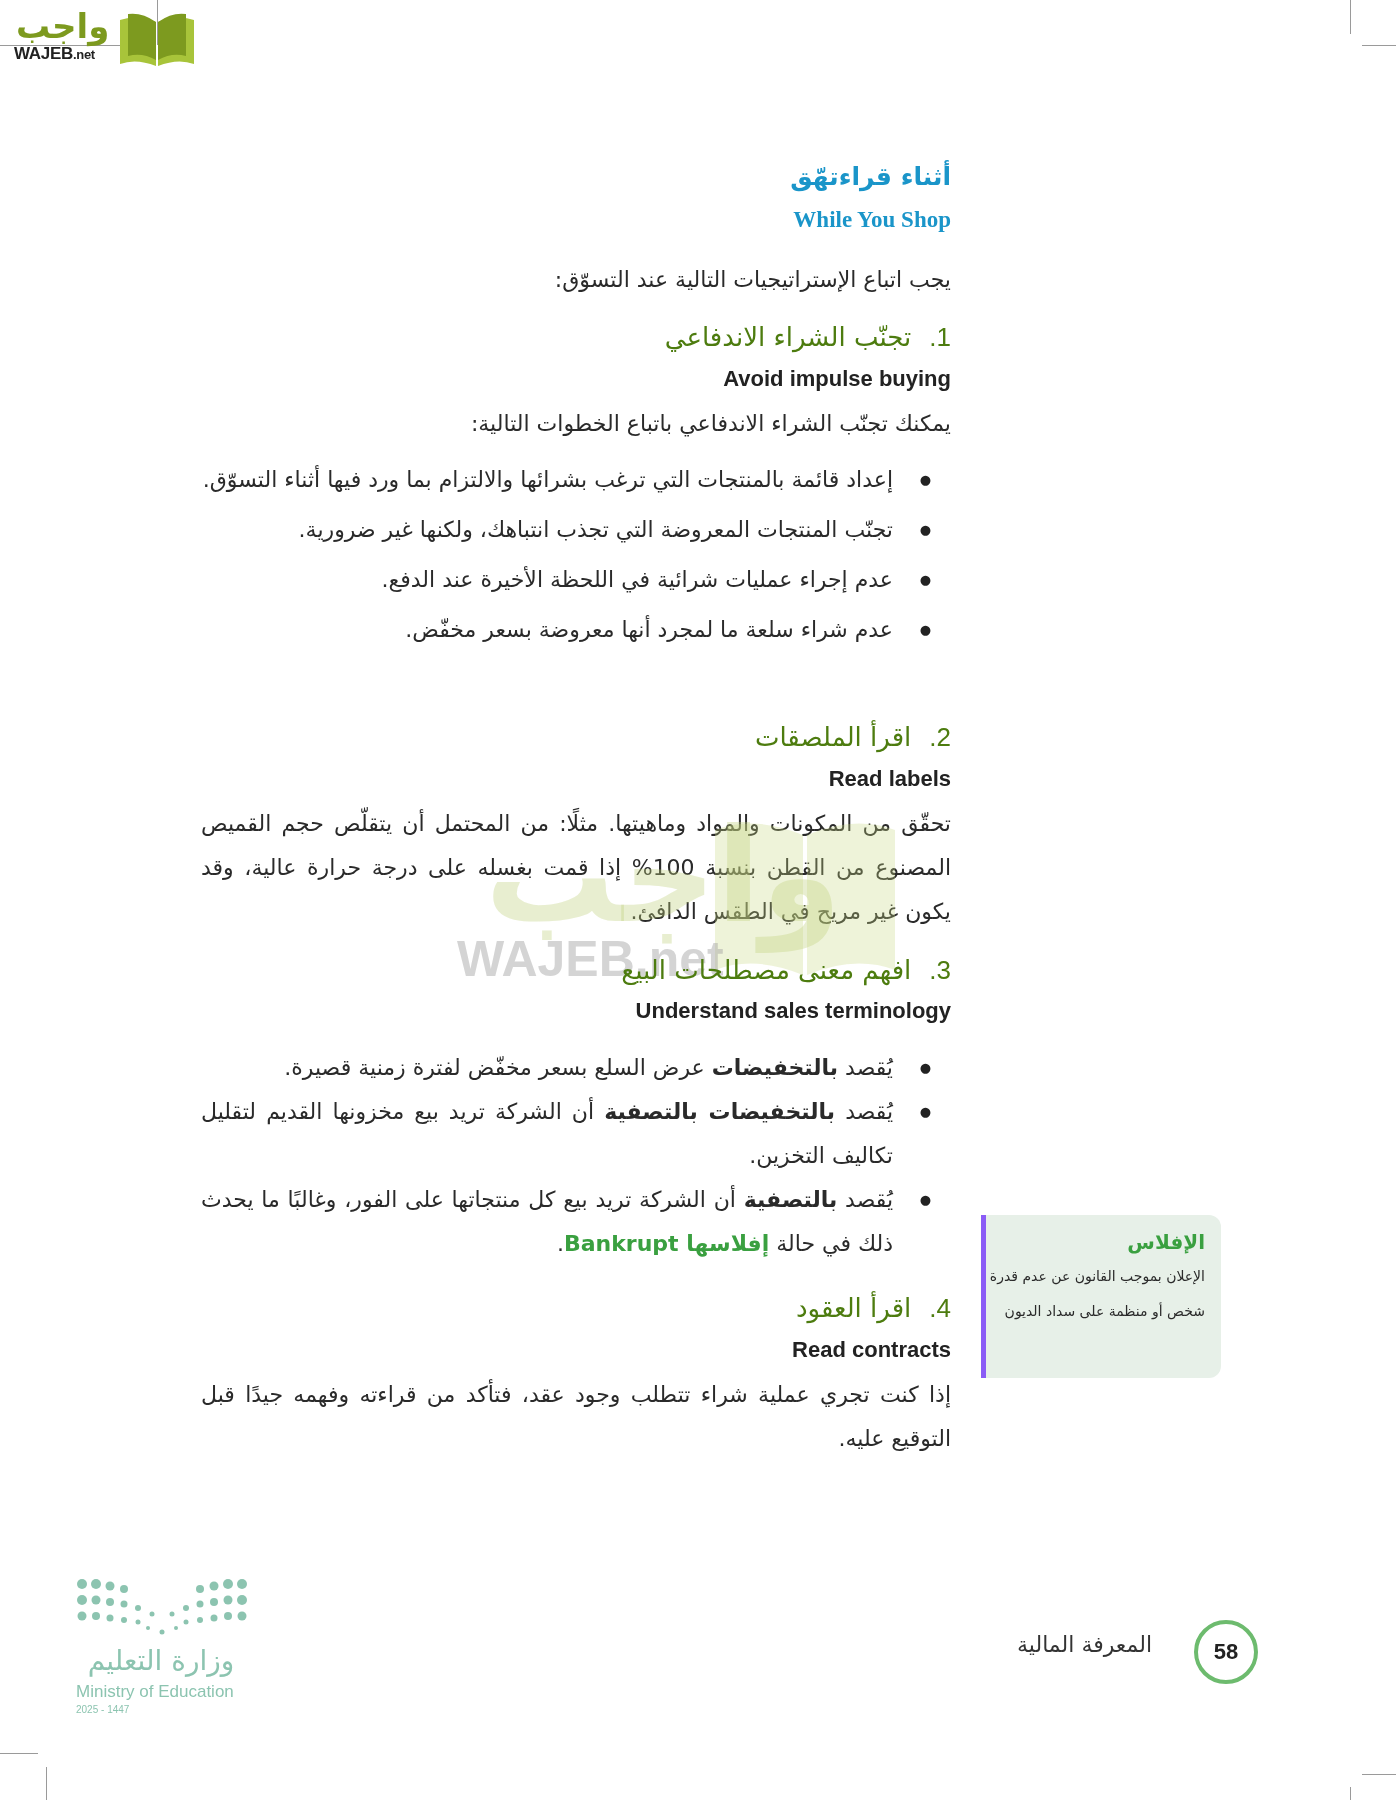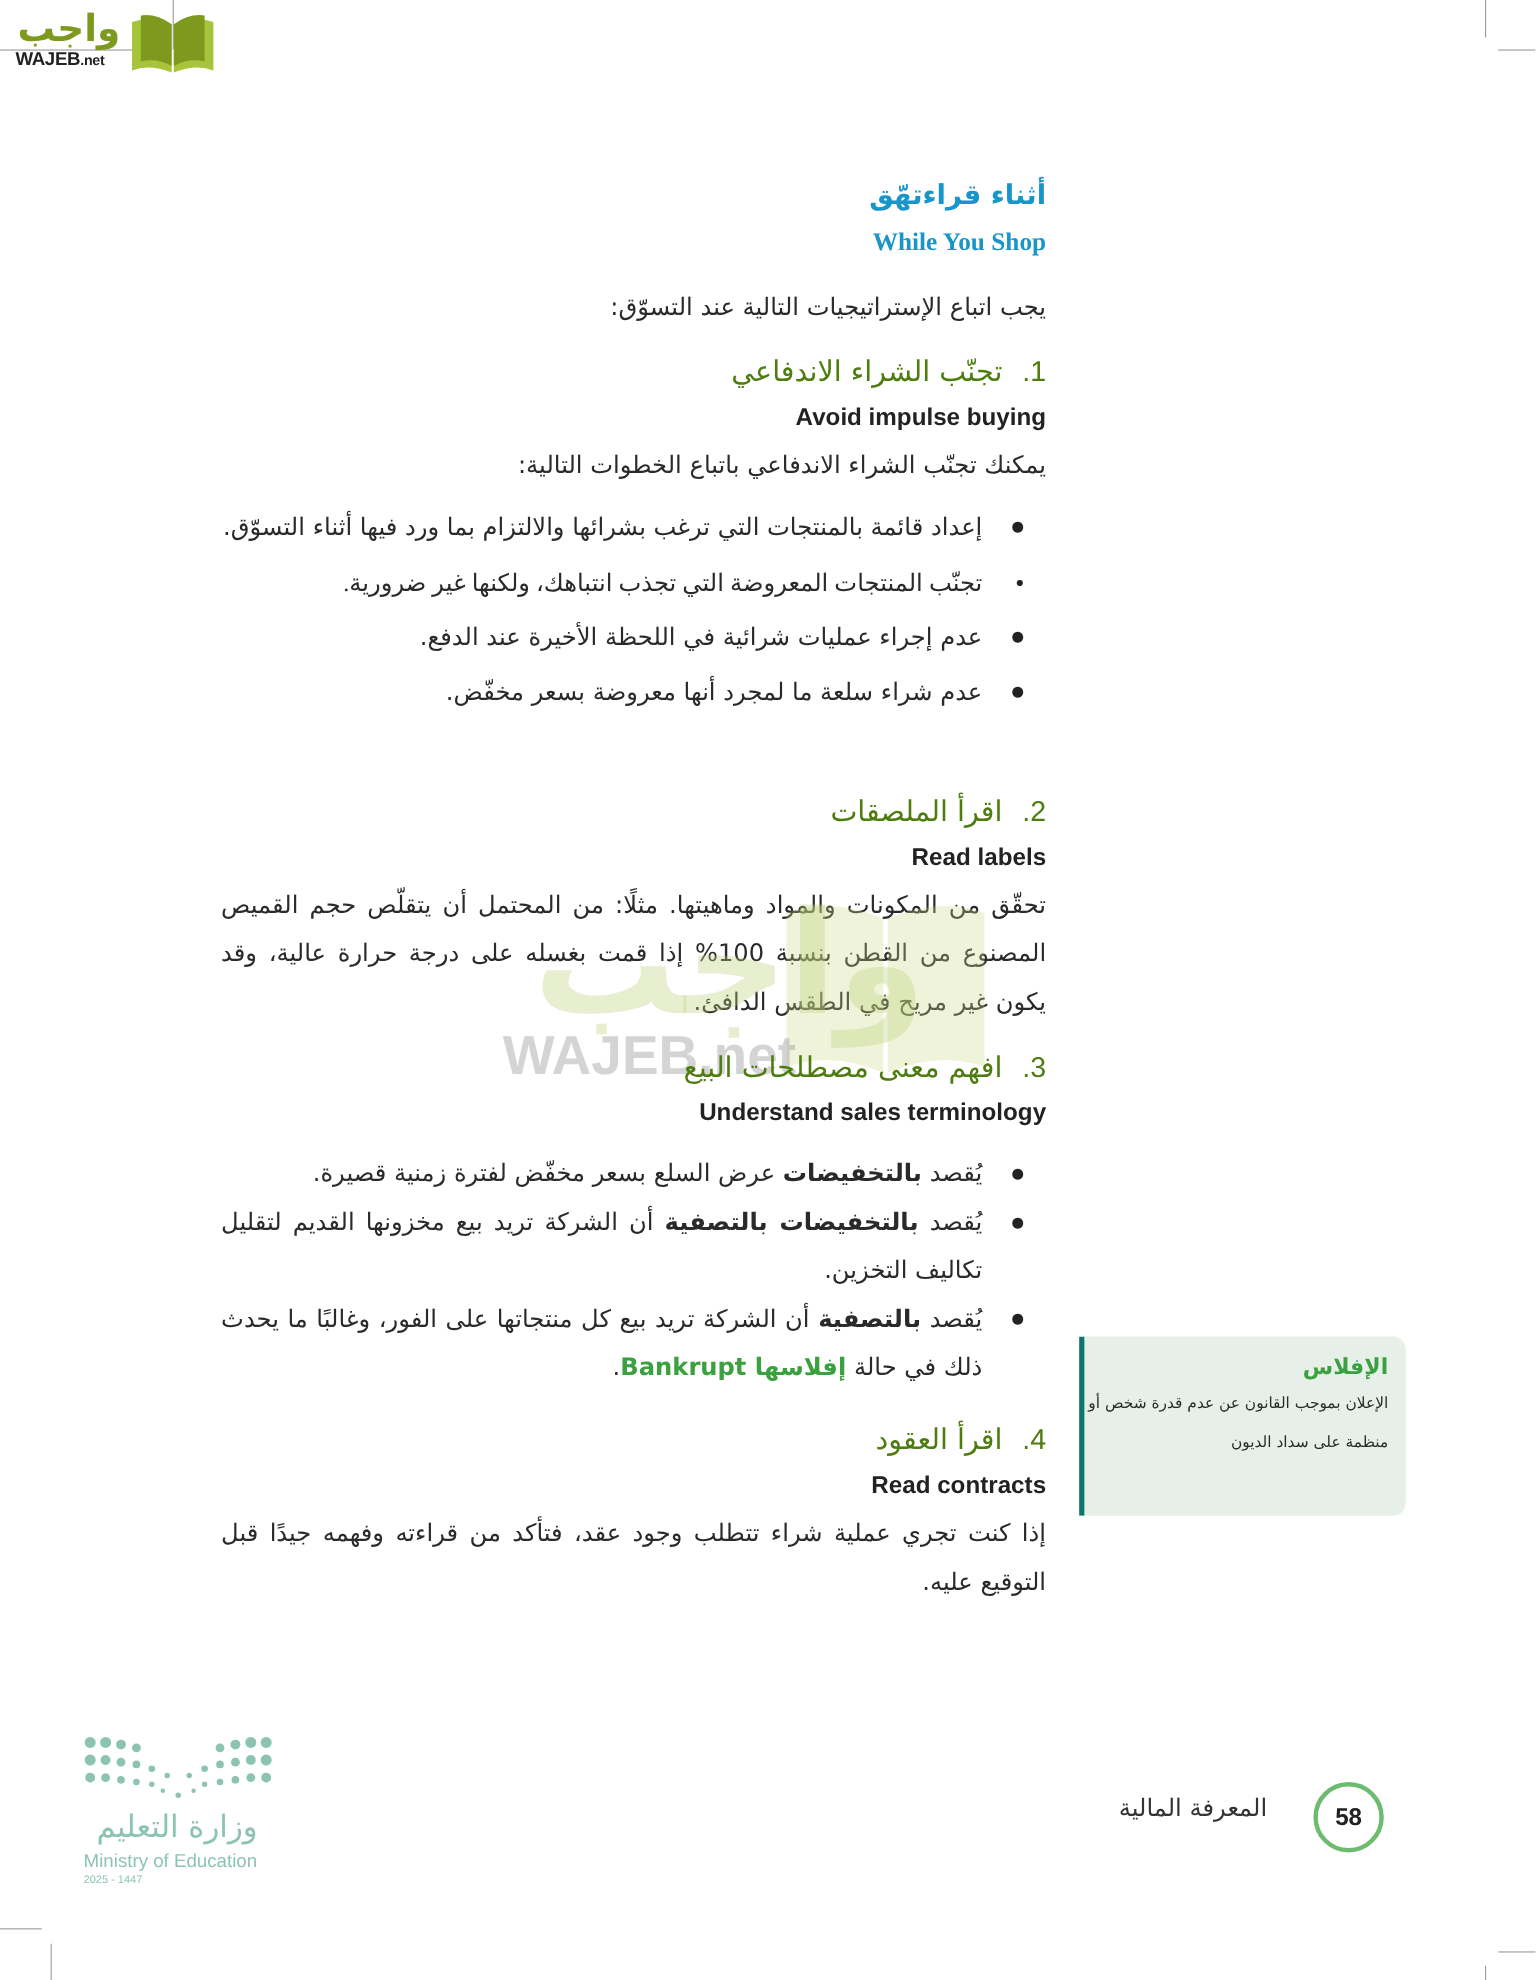--- a/index.html
+++ b/index.html
@@ -34,22 +34,22 @@
   .bold { font-weight:bold; }
   .green { color:#3aa040; font-weight:bold; }
 
   
   .wm { position:absolute; left:455px; top:810px; width:380px; height:190px; pointer-events:none; }
   .wm-ar { position:absolute; left:30px; top:-10px; font-size:130px; font-weight:bold; color:rgba(190,205,120,0.35); direction:rtl; }
   .wm-en { position:absolute; left:2px; top:120px; font-size:50px; font-weight:bold; color:rgba(160,160,160,0.45); font-family:"Liberation Sans", sans-serif; }
   .wm-book { position:absolute; left:250px; top:0; width:200px; height:170px; }
 
   
-  .gloss { position:absolute; left:981px; top:1215px; width:297px; height:163px;
-           background:#e7f0e8; border-left:5px solid #0f766e; border-radius:0 12px 12px 0;
+  .gloss { position:absolute; left:981px; top:1215px; width:240px; height:163px;
+           background:#e7f0e8; border-left:5px solid #8b5cf6; border-radius:0 12px 12px 0;
            direction:rtl; text-align:right; padding:10px 16px 0 0; box-sizing:border-box; }
   .gloss-title { font-size:20px; font-weight:bold; color:#3aa040; line-height:34px; }
   .gloss-body { font-size:14px; color:#2a2a2a; line-height:35px; }
 
   
   .page-num { position:absolute; left:1194px; top:1620px; width:56px; height:56px; border:4px solid #6dbb6e;
               border-radius:50%; text-align:center; line-height:56px; font-size:22px; font-weight:bold; color:#222;
               font-family:"Liberation Sans", sans-serif; }
   .book-title { position:absolute; left:1000px; top:1632px; width:152px; direction:rtl; font-size:22px; color:#333; }
 
@@ -91,21 +91,21 @@
 <div class="col para" style="top:258px;">يجب اتباع الإستراتيجيات التالية عند التسوّق:</div>
 
 <div class="col sec-ar" style="top:322px;">
   <span class="num">1.</span><span>تجنّب الشراء الاندفاعي</span>
 </div>
 <div class="col sec-en" style="top:366px;">Avoid impulse buying</div>
 <div class="col para" style="top:402px;">يمكنك تجنّب الشراء الاندفاعي باتباع الخطوات التالية:</div>
 <div class="col" style="top:458px;">
   <ul class="bullets">
     <li>إعداد قائمة بالمنتجات التي ترغب بشرائها والالتزام بما ورد فيها أثناء التسوّق.</li>
-    <li style="margin-top:6px;font-family:Liberation Serif, serif;">تجنّب المنتجات المعروضة التي تجذب انتباهك، ولكنها غير ضرورية.</li>
+    <li style="margin-top:6px;">تجنّب المنتجات المعروضة التي تجذب انتباهك، ولكنها غير ضرورية.</li>
     <li style="margin-top:6px;">عدم إجراء عمليات شرائية في اللحظة الأخيرة عند الدفع.</li>
     <li style="margin-top:6px;">عدم شراء سلعة ما لمجرد أنها معروضة بسعر مخفّض.</li>
   </ul>
 </div>
 
 <div class="col sec-ar" style="top:722px;">
   <span class="num">2.</span><span>اقرأ الملصقات</span>
 </div>
 <div class="col sec-en" style="top:766px;">Read labels</div>
 <div class="col para" style="top:802px;text-align:justify;">تحقّق من المكونات والمواد وماهيتها. مثلًا: من المحتمل أن يتقلّص حجم القميص المصنوع من القطن بنسبة 100% إذا قمت بغسله على درجة حرارة عالية، وقد يكون غير مريح في الطقس الدافئ.</div>

